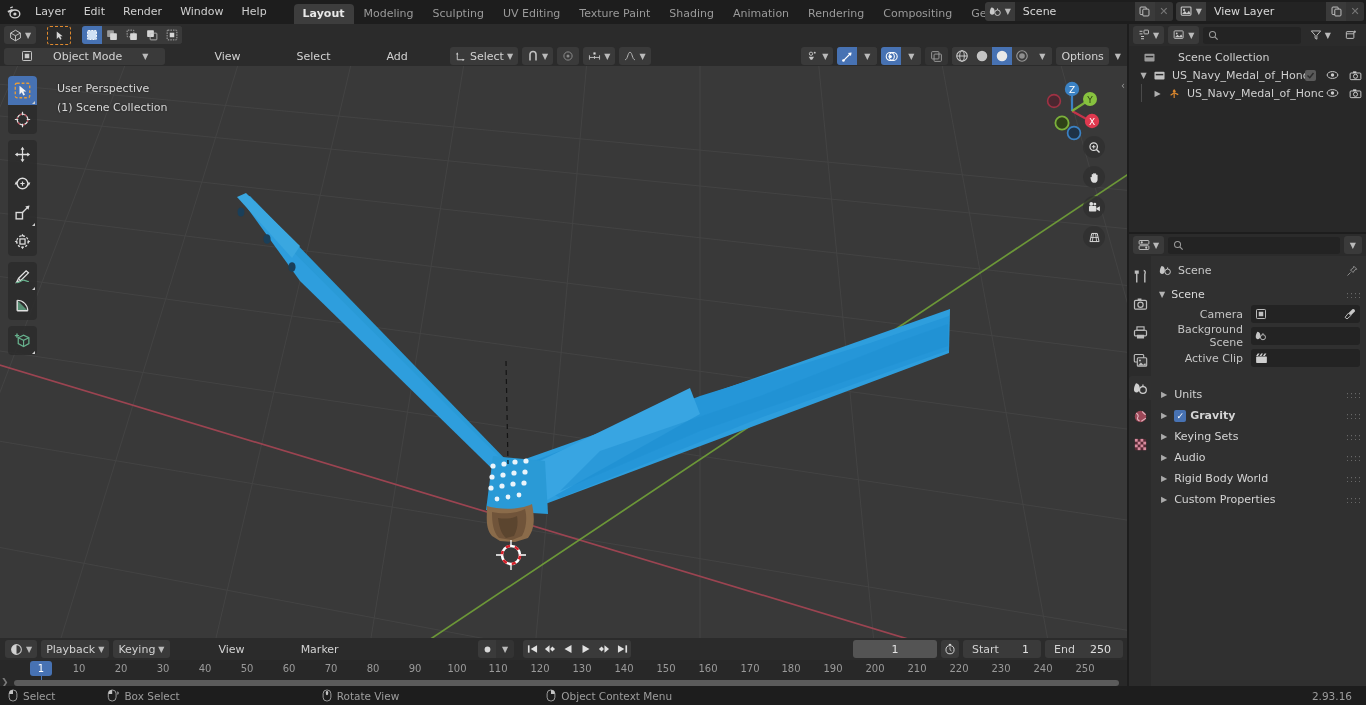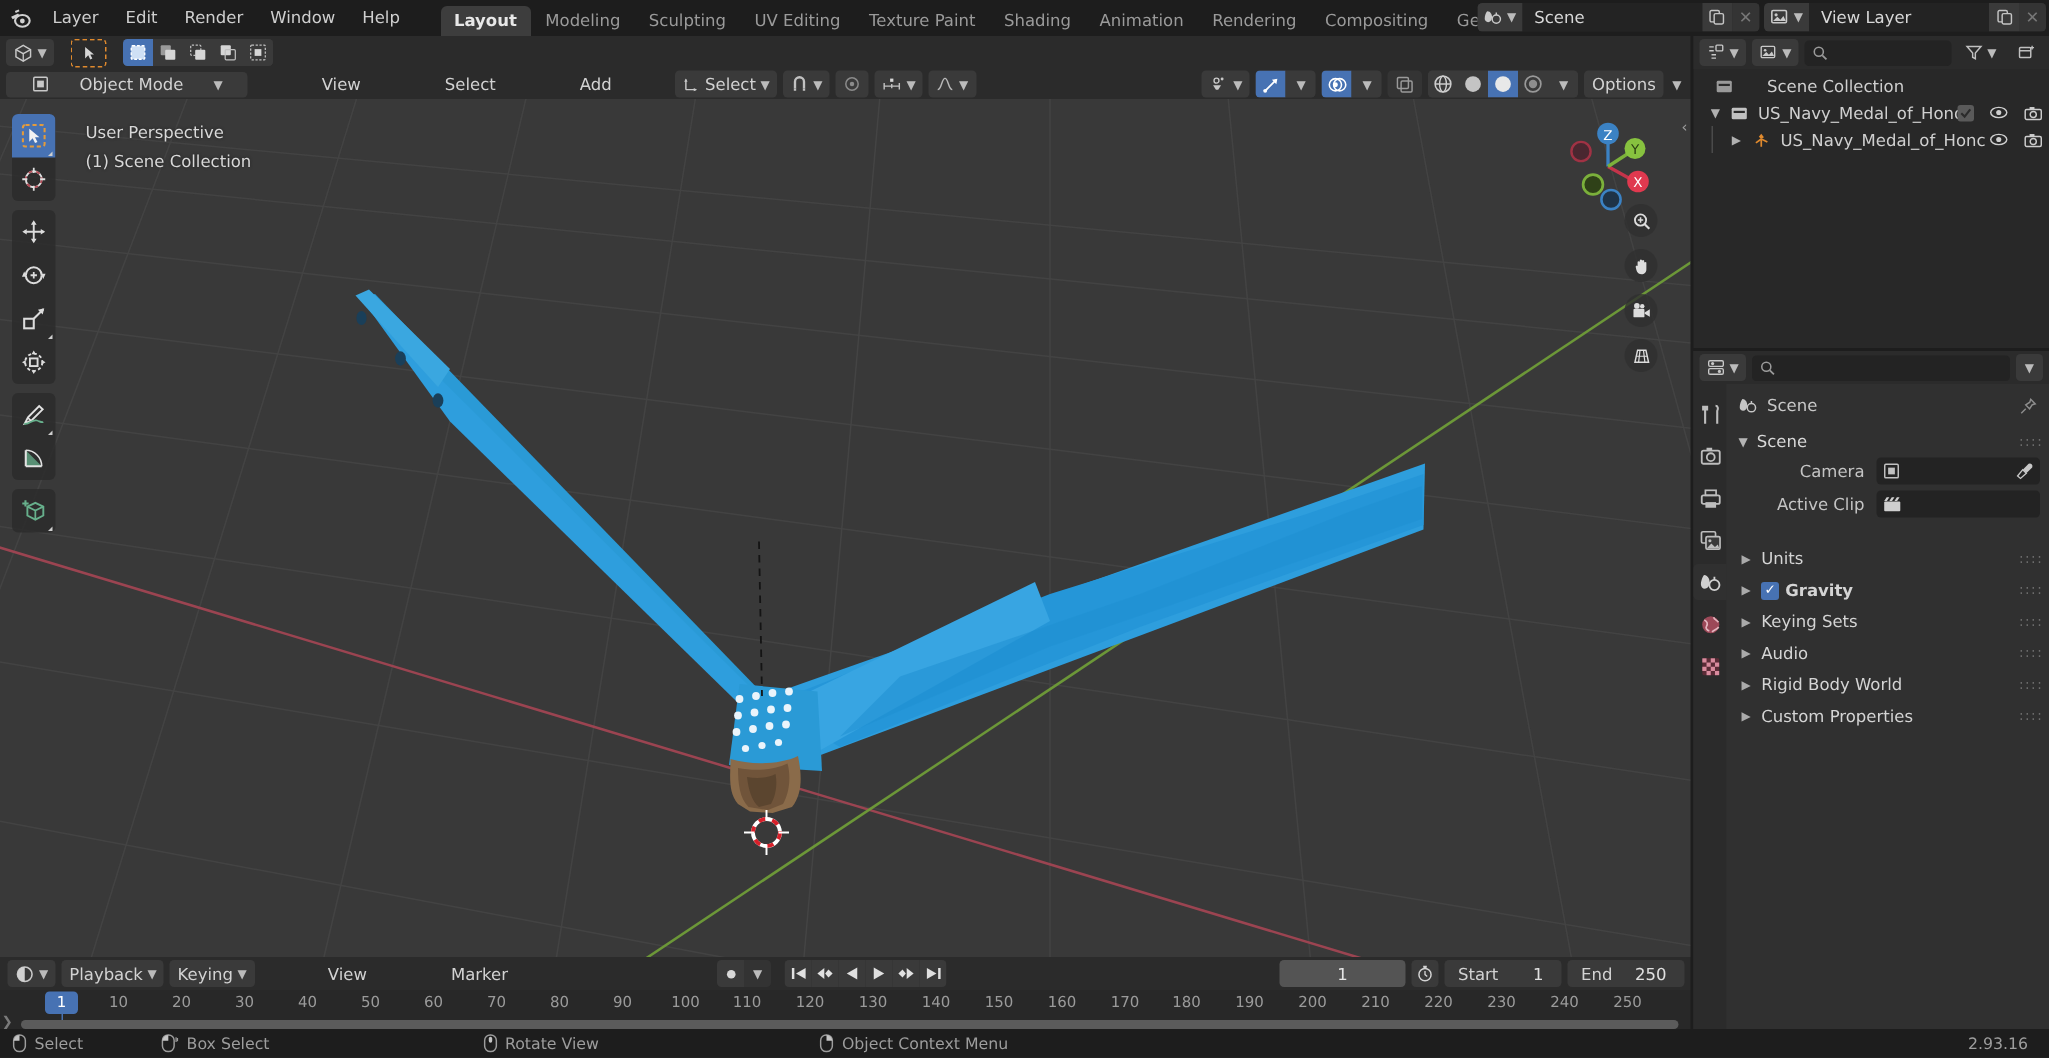--- a/index.html
+++ b/index.html
@@ -914,20 +914,30 @@
             </svg>
           <span class="eyed">
             <svg width="12" height="12" viewBox="0 0 16 16">
                 <path d="M11.2 1.6 A2.4 2.4 0 0 1 14.4 4.8 L9.4 9.8 L6.2 6.6 Z" fill="#c8c8c8"></path>
                 <path d="M6 6.8 L9.2 10 L4 14.6 L1.4 12.4 Z" fill="none" stroke="#c8c8c8" stroke-width="1.2"></path>
               </svg>
           </span>
         </span>
       </div>
 
+      <div class="prow">
+        <span class="plabel">Background Scene</span>
+        <span class="pfield">
+          <svg width="12" height="12" viewBox="0 0 16 16">
+              <path d="M3.2 2.4 C6.4 2.6 7.4 6 7.2 8.2 C7 10.7 5.4 12.2 3.8 12.2 C2.2 12.2 1 10.8 1 9.2 C1 6.6 2.2 3.6 3.2 2.4Z" fill="#c6c6c6"></path>
+              <circle cx="10.6" cy="9.6" r="3.4" fill="none" stroke="#c6c6c6" stroke-width="1.2"></circle>
+              <path d="M10.6 6.2 L10.6 4.2" stroke="#c6c6c6" stroke-width="1.2"></path>
+            </svg>
+        </span>
+      </div>
 
       <div class="prow">
         <span class="plabel">Active Clip</span>
         <span class="pfield">
           <svg width="13" height="12" viewBox="0 0 16 14">
               <rect x="1.4" y="5" width="13.2" height="8" rx="0.8" fill="#cfcfcf"></rect>
               <path d="M1.4 4.6 L3.4 1.4 L5.6 1.4 L3.6 4.6 Z M5.6 4.6 L7.6 1.4 L9.8 1.4 L7.8 4.6 Z M9.8 4.6 L11.8 1.4 L14 1.4 L12 4.6 Z" fill="#cfcfcf"></path>
             </svg>
         </span>
       </div>

